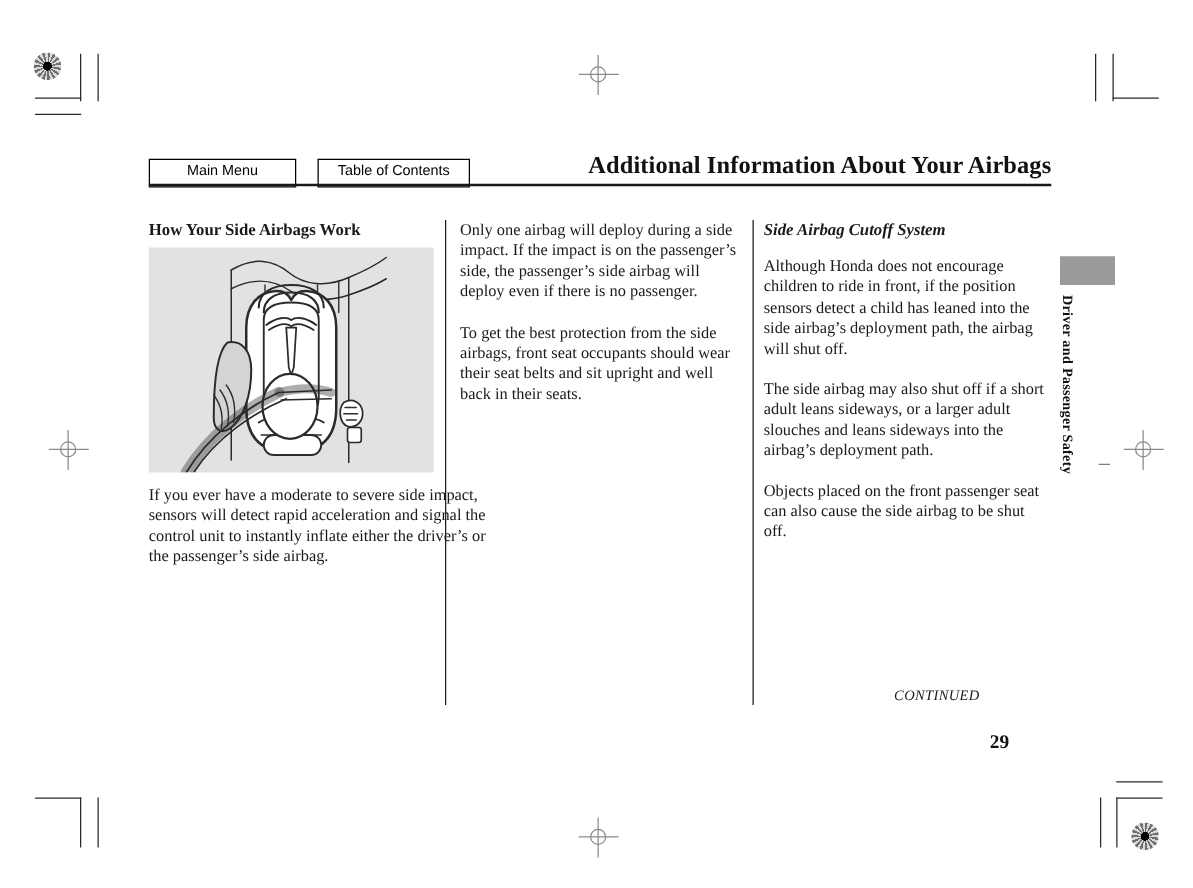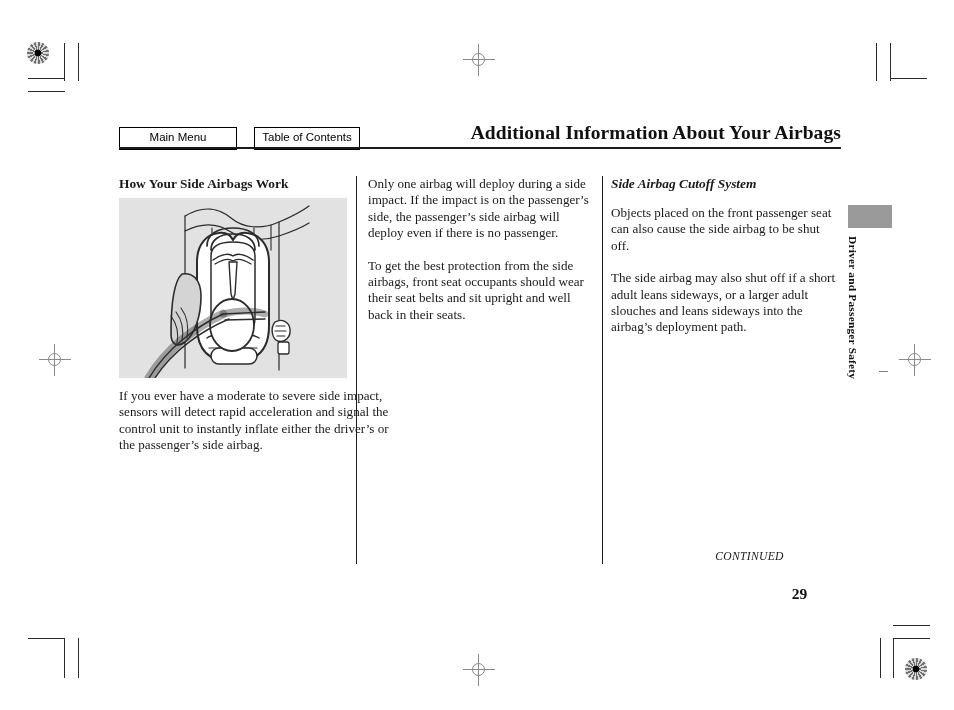--- a/index.html
+++ b/index.html
@@ -73,21 +73,21 @@
     color: #000;
     background: #ffffff;
     border: 1.6px solid #000;
     padding: 4px 0 5px 0;
     text-align: center;
     box-sizing: border-box;
     cursor: pointer;
     white-space: nowrap;
   }
   #btn-main-menu { width: 118px; }
-  #btn-toc { width: 106px; }
+  #btn-toc { width: 122px; }
 
   
   .page-title {
     position: absolute;
     left: 119px;
     top: 122px;
     width: 722px;
     text-align: right;
     font-size: 19.5px;
     font-weight: bold;
@@ -322,22 +322,23 @@
   <p class="para">If you ever have a moderate to severe side impact, sensors will detect rapid acceleration and signal the control unit to instantly inflate either the driver’s or the passenger’s side airbag.</p>
 </div>
 
 <div class="column" id="col-2">
   <p class="para">Only one airbag will deploy during a side impact. If the impact is on the passenger’s side, the passenger’s side airbag will deploy even if there is no passenger.</p>
   <p class="para">To get the best protection from the side airbags, front seat occupants should wear their seat belts and sit upright and well back in their seats.</p>
 </div>
 
 <div class="column" id="col-3">
   <div class="col-heading italic">Side Airbag Cutoff System</div>
+  <p class="para">Although Honda does not encourage children to ride in front, if the position sensors detect a child has leaned into the side airbag’s deployment path, the airbag will shut off.</p>
+  <p class="para">The side airbag may also shut off if a short adult leans sideways, or a larger adult slouches and leans sideways into the airbag’s deployment path.</p>
   <p class="para">Objects placed on the front passenger seat can also cause the side airbag to be shut off.</p>
-  <p class="para">The side airbag may also shut off if a short adult leans sideways, or a larger adult slouches and leans sideways into the airbag’s deployment path.</p>
 </div>
 
 <div class="side-tab-block"></div>
 <div class="side-tab-label">Driver and Passenger Safety</div>
 <div class="tab-dash"></div>
 
 <div class="continued">CONTINUED</div>
 <div class="page-number">29</div>
 
 </body></html>

